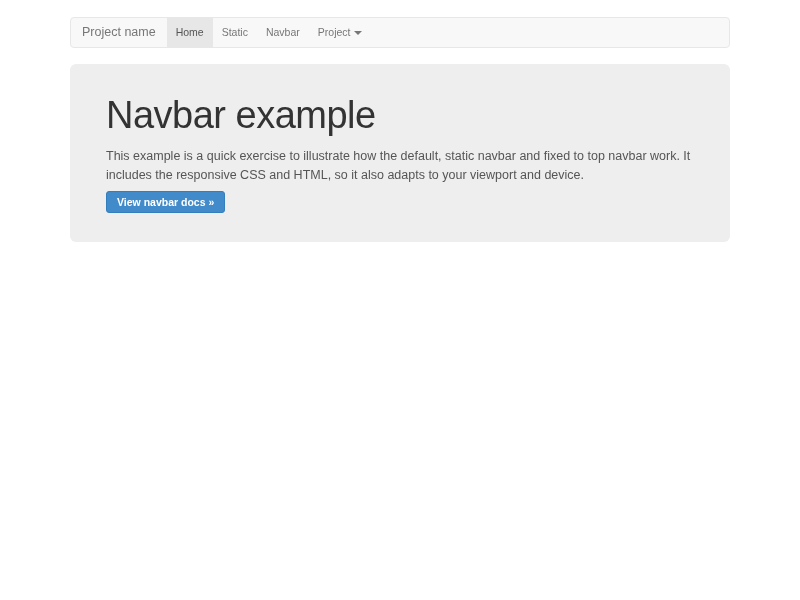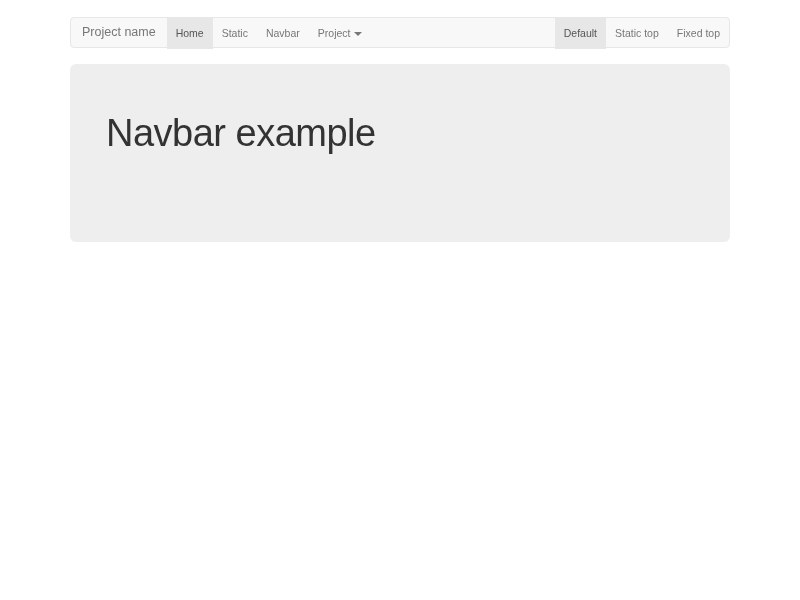--- a/index.html
+++ b/index.html
@@ -19,21 +19,21 @@
   }
 
   
   .navbar {
     margin-top: 17px;
     height: 31px;
     background: #f8f8f8;
     border: 1px solid #e7e7e7;
     border-radius: 4px;
     display: flex;
-    align-items: flex-start;
+    align-items: center;
   }
   .navbar-brand {
     display: block;
     padding: 0 11px;
     line-height: 29px;
     font-size: 12.5px;
     color: #777777;
     text-decoration: none;
     white-space: nowrap;
   }
@@ -68,21 +68,21 @@
     border-left: 4px solid transparent;
     border-right: 4px solid transparent;
   }
 
   
   .jumbotron {
     margin-top: 16px;
     height: 178px;
     background: #eeeeee;
     border-radius: 6px;
-    padding: 49px 36px 0 36px;
+    padding: 31px 36px 0 36px;
   }
   .jumbotron h1 {
     font-size: 38px;
     font-weight: 500;
     line-height: 1.1;
     color: #333333;
     letter-spacing: -0.5px;
     margin-bottom: 10px;
   }
   .jumbotron .lead {
@@ -122,31 +122,22 @@
           <a href="#">Static</a>
         </li>
         <li>
           <a href="#">Navbar</a>
         </li>
         <li>
           <a href="#"><span>Project</span><span class="caret"></span></a>
         </li>
       </ul>
 
-      <ul class="nav nav-right">
-        <li class="active">
-          <a href="#">Default</a>
-        </li>
-        <li>
-          <a href="#">Static top</a>
-        </li>
-        <li>
-          <a href="#">Fixed top</a>
-        </li>
-      </ul>
     </nav>
 
     <div class="jumbotron">
       <h1>Navbar example</h1>
+      <p class="lead">This example is a quick exercise to illustrate how the default, static navbar and fixed to top navbar work. It includes the responsive CSS and HTML, so it also adapts to your viewport and device.</p>
+      <a href="#" class="btn-primary">View navbar docs »</a>
     </div>
 
   </div>
 </div>
 
 </body></html>

